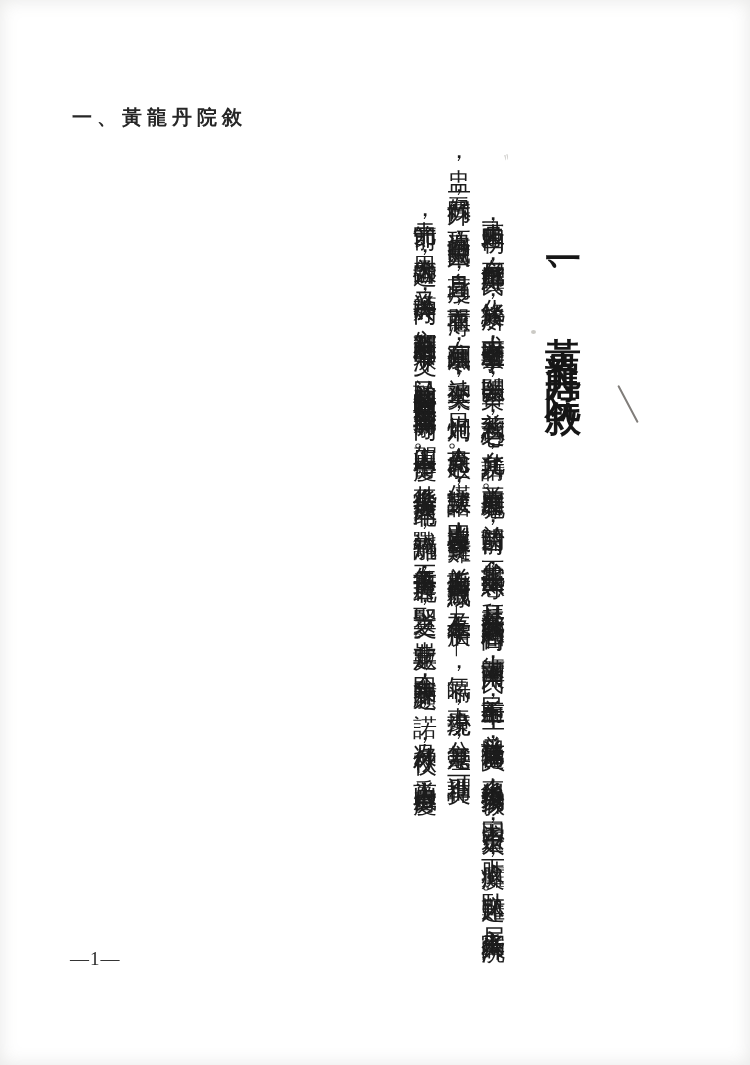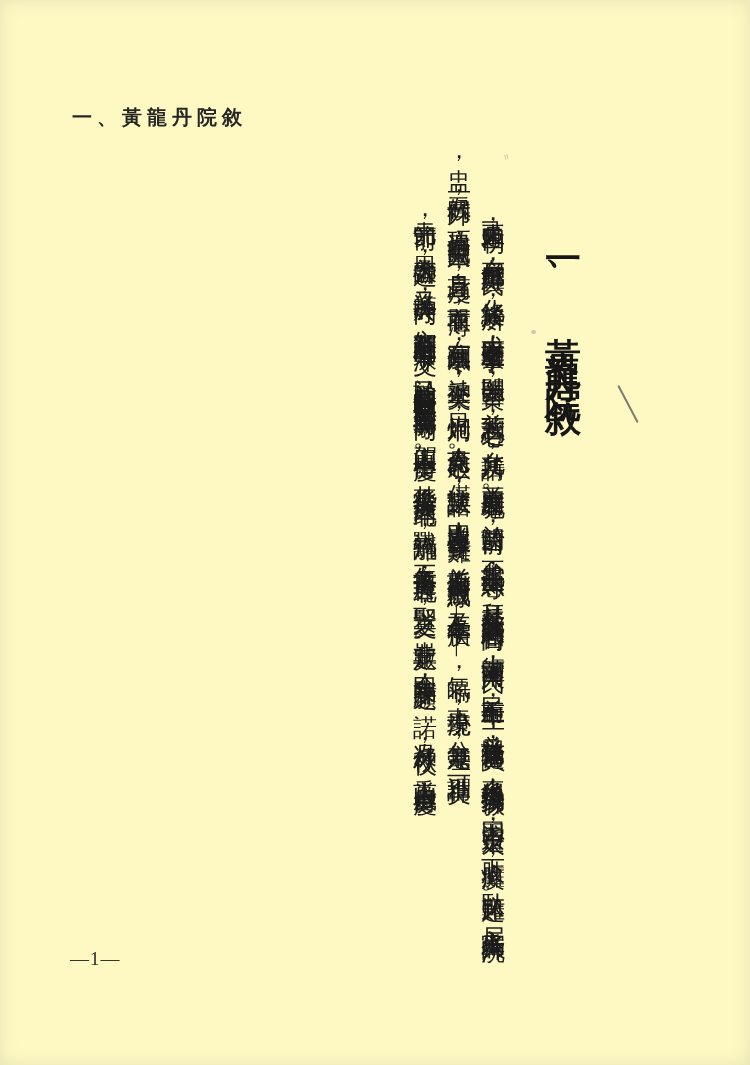--- a/index.html
+++ b/index.html
@@ -5,21 +5,21 @@
   html, body {
     margin: 0;
     padding: 0;
     background: #e8e8e6;
   }
   .page {
     position: relative;
     width: 750px;
     height: 1065px;
     margin: 0 auto;
-    background: #fef9c3;
+    background: #ffffff;
     overflow: hidden;
     font-family: "Liberation Serif", "DejaVu Serif", serif;
     color: #1c1c1c;
     box-shadow: inset 0 0 18px rgba(120,120,115,0.18);
   }
   
   .running-header {
     position: absolute;
     top: 104px;
     left: 72px;

